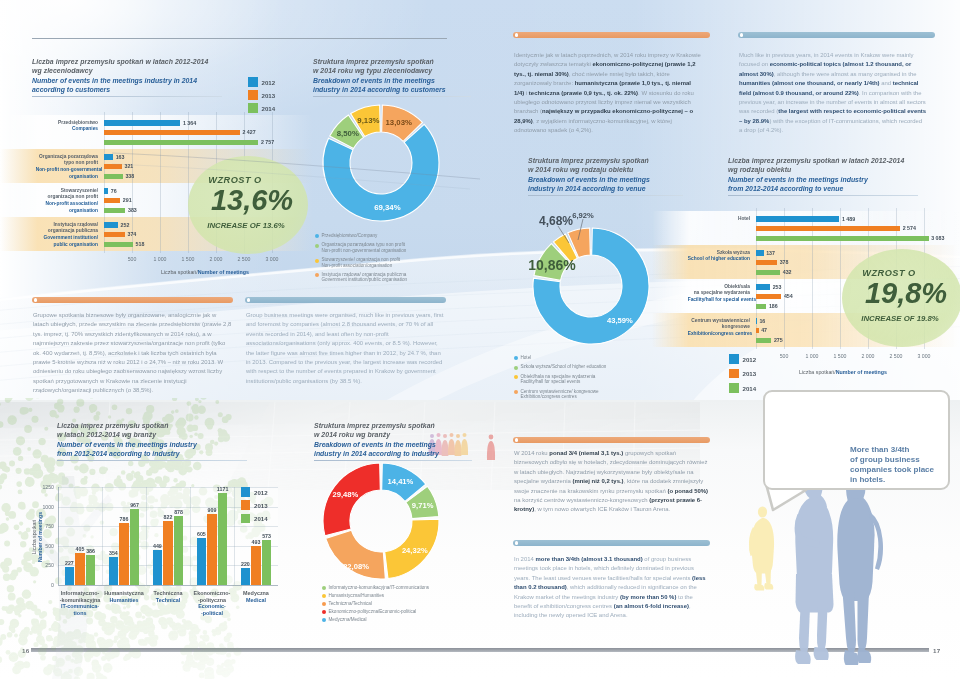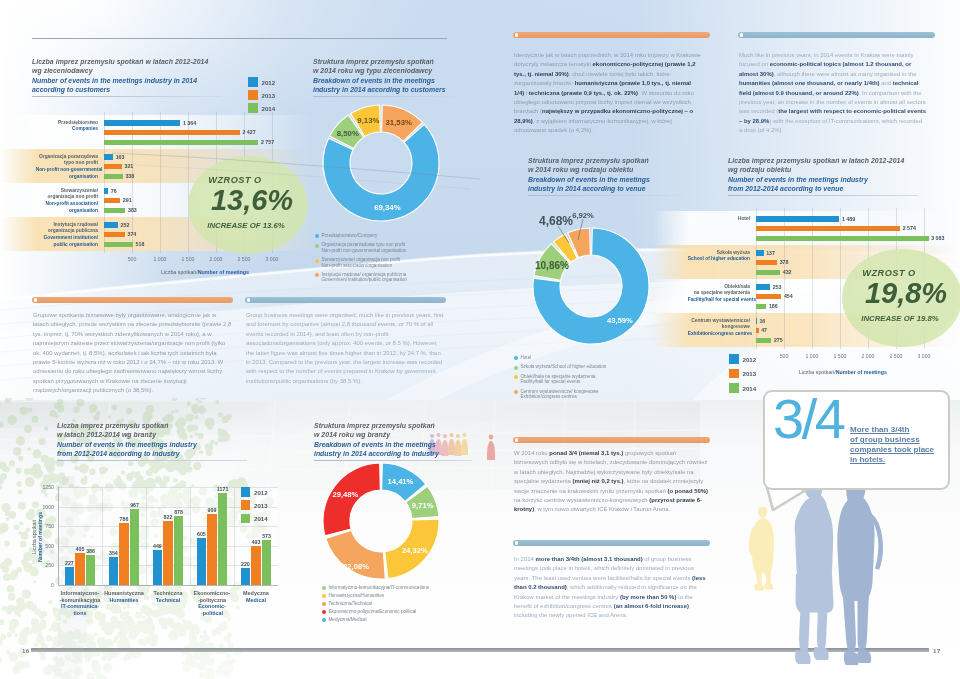--- a/index.html
+++ b/index.html
@@ -1307,21 +1307,21 @@
           <div>industry in 2014 according to customers</div>
         </div>
         <div class="h-rule"></div>
       </div>
       <svg class="abs" style="left:317px;top:99px;" width="128" height="128">
         <path d="M65.31586534722132 6.014928659283498 A58 58 0 0 1 105.44508111777444 23.425312679687885 L86.15168128708635 42.31352919086766 A31 31 0 0 0 64.70330734075623 33.00797911099635 Z" fill="#f5a55e" stroke="#ffffff" stroke-width="1.1"></path>
         <path d="M107.24300535850503 25.34715421130928 A58 58 0 1 1 11.533831542219417 39.2754945982778 L35.95773754842762 50.78517814735538 A31 31 0 1 0 87.11264079506303 43.34072035432048 Z" fill="#4cb3e6" stroke="#ffffff" stroke-width="1.1"></path>
         <path d="M12.709419246035324 36.92092457411021 A58 58 0 0 1 31.425961045939943 16.01112643310558 L46.589737800416174 38.350774472866775 A31 31 0 0 0 36.58606890736371 49.5267010654727 Z" fill="#9ecf7c" stroke="#ffffff" stroke-width="1.1"></path>
         <path d="M33.63641244762901 14.582871886870016 A58 58 0 0 1 62.68413465277865 6.014928659283498 L63.29669265924376 33.00797911099635 A31 31 0 0 0 47.77118596338792 37.587397042982246 Z" fill="#fbc637" stroke="#ffffff" stroke-width="1.1"></path>
       </svg>
-      <div class="dlabel" style="left:398.71156414775004px;top:122.17659377954683px;font-size:7.8px;color:#7a4a18;transform:translate(-50%,-50%);">31,53%</div>
+      <div class="dlabel" style="left:398.71156414775004px;top:122.17659377954683px;font-size:7.8px;color:#7a4a18;transform:translate(-50%,-50%);">13,03%</div>
       <div class="dlabel" style="left:387.40847982357525px;top:207.03613727781797px;font-size:7.8px;color:#ffffff;transform:translate(-50%,-50%);">69,34%</div>
       <div class="dlabel" style="left:347.84288884427184px;top:133.3207820216454px;font-size:7.8px;color:#3f5e3b;transform:translate(-50%,-50%);">8,50%</div>
       <div class="dlabel" style="left:368.41047494158164px;top:120.31799139211633px;font-size:7.8px;color:#6b5a18;transform:translate(-50%,-50%);">9,13%</div>
       <div class="dleg-dot" style="left:315px;top:234.4px;background:#4cb3e6;"></div>
       <div class="dleg-tx" style="left:321.5px;top:233px;line-height:5.4px;">
         <div>Przedsiębiorstwo/Company</div>
       </div>
       <div class="dleg-dot" style="left:315px;top:243.8px;background:#9ecf7c;"></div>
       <div class="dleg-tx" style="left:321.5px;top:242.4px;line-height:5.4px;">
         <div>Organizacja pozarządowa typu non profit</div>
@@ -1350,21 +1350,21 @@
         </div>
         <div class="h-rule"></div>
       </div>
       <svg class="abs" style="left:527px;top:222px;" width="128" height="128">
         <path d="M65.31586534722132 6.014928659283498 A58 58 0 1 1 6.5426870767766445 56.08437042031461 L33.29005688586338 59.769232466030225 A31 31 0 1 0 64.70330734075623 33.00797911099635 Z" fill="#4cb3e6" stroke="#ffffff" stroke-width="1.1"></path>
         <path d="M6.96091198110301 53.486083604454414 A58 58 0 0 1 24.399696248730834 21.622931403797907 L42.834320408804416 41.350187474443715 A31 31 0 0 0 33.51359088645161 58.380492961001494 Z" fill="#9ecf7c" stroke="#ffffff" stroke-width="1.1"></path>
         <path d="M26.362812457391364 19.870167529408114 A58 58 0 0 1 38.38176166128708 11.964378888871721 L50.3074933017224 36.18785768198316 A31 31 0 0 0 43.88357217550228 40.413365403649166 Z" fill="#fbc637" stroke="#ffffff" stroke-width="1.1"></path>
         <path d="M40.76862511250407 10.855826087551016 A58 58 0 0 1 62.68413465277865 6.014928659283498 L63.29669265924376 33.00797911099635 A31 31 0 0 0 51.58323066357976 35.59535532265657 Z" fill="#f5a55e" stroke="#ffffff" stroke-width="1.1"></path>
       </svg>
       <div class="dlabel" style="left:619.8578931758603px;top:319.87435610385285px;font-size:7.6px;color:#ffffff;transform:translate(-50%,-50%);">43,59%</div>
-      <div class="dlabel" style="left:551.9640122882967px;top:264.63550460760314px;font-size:10px;color:#3f5e3b;transform:translate(-50%,-50%);">10,86%</div>
+      <div class="dlabel" style="left:551.9640122882967px;top:264.63550460760314px;font-size:14px;color:#3f5e3b;transform:translate(-50%,-50%);">10,86%</div>
       <div class="dlabel" style="left:556px;top:221px;font-size:12px;color:#44505b;transform:translate(-50%,-50%);">4,68%</div>
       <svg class="abs" style="left:0;top:0;pointer-events:none" width="960" height="679">
         <path d="M558,226 L569,243" stroke="#5a6066" fill="none" stroke-width="0.6"></path>
       </svg>
       <div class="dlabel" style="left:583px;top:215px;font-size:7.6px;color:#44505b;transform:translate(-50%,-50%);">6,92%</div>
       <svg class="abs" style="left:0;top:0;pointer-events:none" width="960" height="679">
         <path d="M583,219 L578,240" stroke="#5a6066" fill="none" stroke-width="0.6"></path>
       </svg>
       <div class="dleg-dot" style="left:514px;top:356.4px;background:#4cb3e6;"></div>
       <div class="dleg-tx" style="left:520.5px;top:355px;line-height:5.4px;">
@@ -1686,22 +1686,21 @@
     <path d="M796 650 Q793.5 661 798 664 L810 664 Q812 657 808 652 Z"></path>
     <path d="M814.5 647 Q812 657 816.5 660 L828 660 Q830 653 826 648 Z"></path>
   </g>
       </svg>
       <div style="position:absolute;left:0;top:0;width:960px;height:679px;pointer-events:none;">
         <svg class="abs" style="left:0;top:0" width="960" height="679">
           <path d="M 765 480 L 806 490 L 773 510 Z" fill="#ffffff" stroke="#cbcbc7" stroke-width="2.6" stroke-linejoin="round"></path>
           <path d="M 763 474 L 763 484 L 783 484" fill="#ffffff" stroke="none"></path>
         </svg>
         <div style="position:absolute;left:763px;top:390px;width:183px;height:96px;border:2.6px solid #cbcbc7;border-radius:9px;background:#ffffff;"></div>
-        <div style="position:absolute;left:773px;top:391px;width:86px;font-size:56px;line-height:56px;color:#4fb3dd;font-weight:normal;letter-spacing:-2.5px;">3/4</div>
-        <div style="position:absolute;left:850px;top:425px;width:105px;font-size:8.05px;line-height:10.05px;font-weight:bold;color:#5b7fa6;text-decoration:underline;">
+        <div style="position:absolute;left:850px;top:445px;width:105px;font-size:8.05px;line-height:10.05px;font-weight:bold;color:#5b7fa6;">
           <div>More than 3/4th</div>
           <div>of group business</div>
           <div>companies took place</div>
           <div>in hotels.</div>
         </div>
       </div>
     </div>
 </div>
 
 </body></html>

